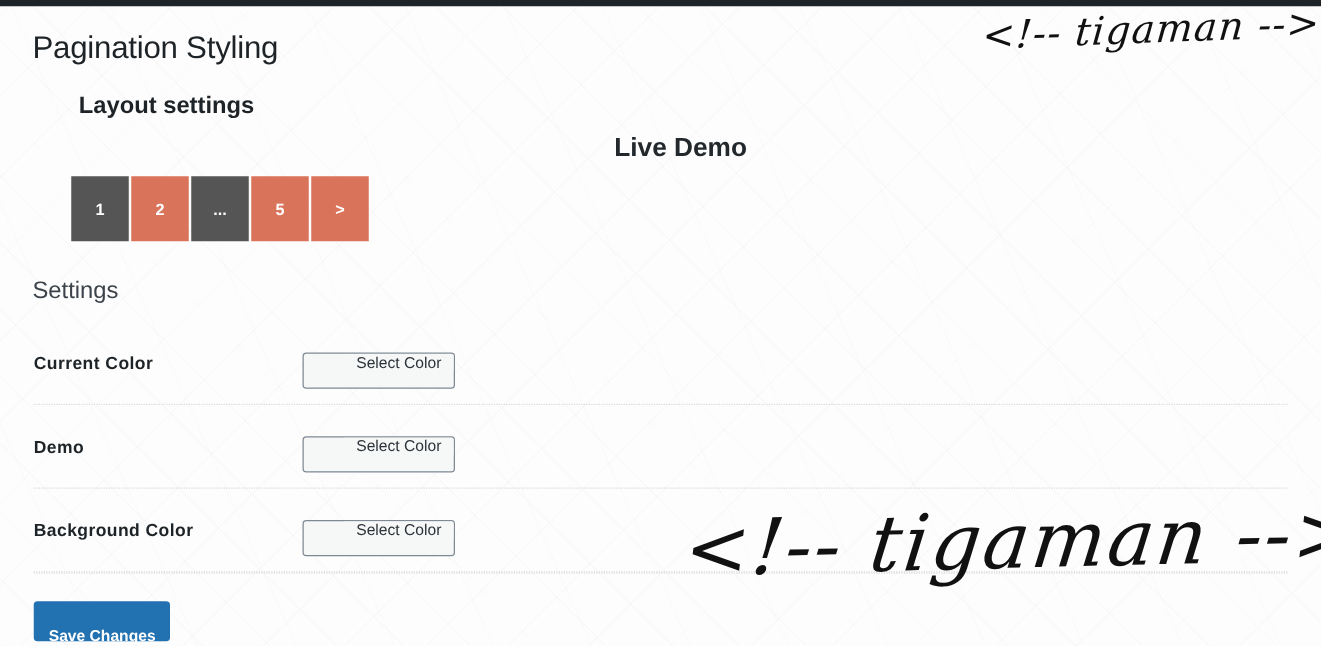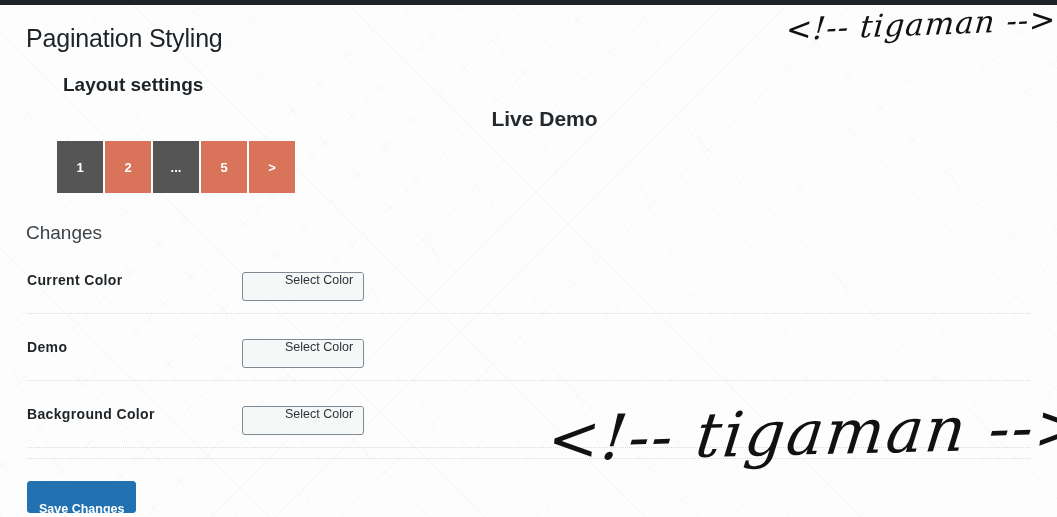--- a/index.html
+++ b/index.html
@@ -104,21 +104,21 @@
     left: 26px;
     font-size: 19px;
     font-weight: 400;
     color: #3c434a;
     margin: 0;
     line-height: 1.4;
   }
 
   #form-table {
     position: absolute;
-    top: 247px;
+    top: 257px;
     left: 27px;
     width: 1003px;
   }
   .form-row {
     display: flex;
     align-items: center;
     height: 67px;
     border-bottom: 1px dotted #dcdcde;
     box-sizing: border-box;
   }
@@ -229,21 +229,21 @@
   <div id="live-demo-title">Live Demo</div>
 
   <div id="pagination">
       <button class="page-btn" style="background: rgb(85, 85, 85); color: rgb(255, 255, 255);">1</button>
       <button class="page-btn" style="background: rgb(217, 115, 90); color: rgb(255, 255, 255);">2</button>
       <button class="page-btn" style="background: rgb(85, 85, 85); color: rgb(255, 255, 255);">...</button>
       <button class="page-btn" style="background: rgb(217, 115, 90); color: rgb(255, 255, 255);">5</button>
       <button class="page-btn" style="background: rgb(217, 115, 90); color: rgb(255, 255, 255);">&gt;</button>
     </div>
 
-  <h2 id="settings-title">Changes</h2>
+  <h2 id="settings-title">Settings</h2>
 
   <div id="form-table">
       <div class="form-row">
         <div class="row-label">Current Color</div>
         <div class="row-field"><div class="color-picker">
             <div class="color-swatch" style="background: rgb(255, 255, 255);"></div>
             <div class="color-btn-label">Select Color</div>
           </div></div>
       </div>
       <div class="form-row">

